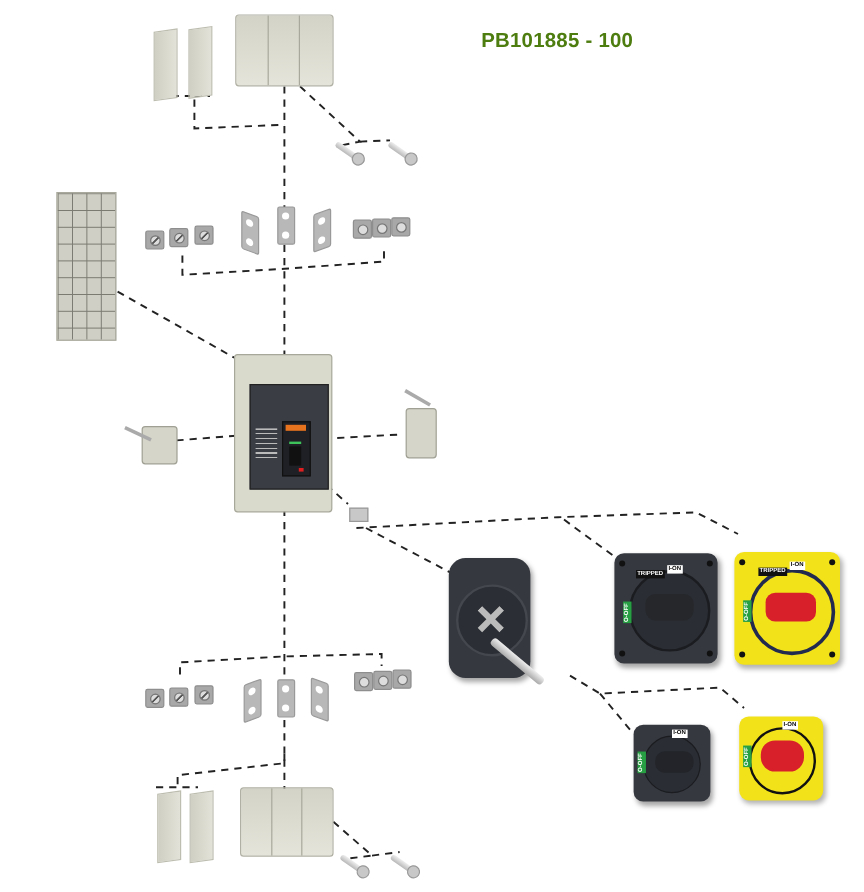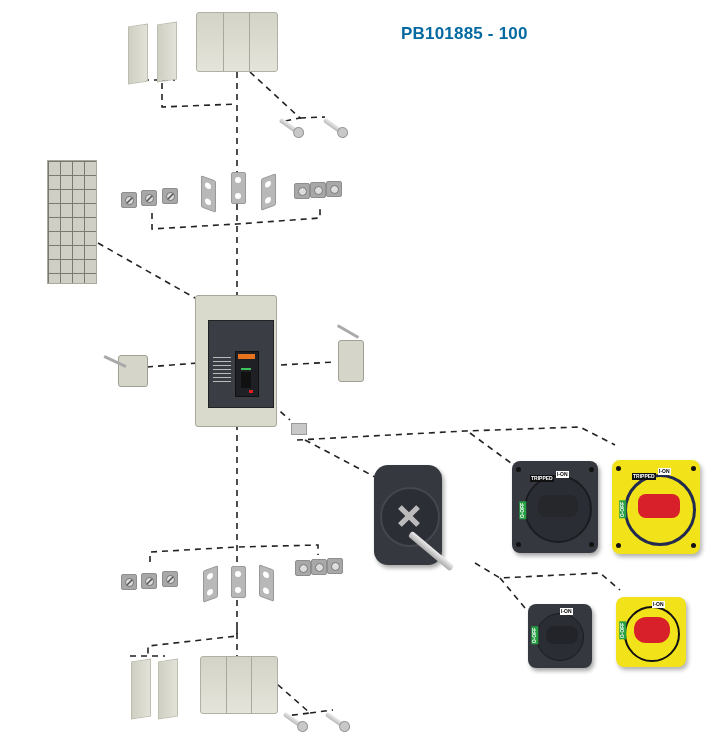--- a/index.html
+++ b/index.html
@@ -1,18 +1,18 @@
 <!DOCTYPE html>
 <html><head>
 <meta charset="utf-8">
 <style>
   html,body{margin:0;padding:0;background:#fff;}
   body{width:720px;height:743px;position:relative;overflow:hidden;font-family:"Liberation Sans",sans-serif;}
   .abs{position:absolute;}
-  #title{left:401px;top:24px;font-weight:bold;font-size:17px;color:#0369a1;letter-spacing:0.2px;}
+  #title{left:401px;top:24px;font-weight:bold;font-size:17px;color:#4d7c0f;letter-spacing:0.2px;}
   svg.lines{position:absolute;left:0;top:0;width:720px;height:743px;}
   svg.lines line,svg.lines polyline{stroke:#222;stroke-width:1.6;stroke-dasharray:6 5;fill:none;}
   .plate{width:18px;height:56px;background:linear-gradient(90deg,#cfcfc3,#e2e2d8);border:1px solid #bdbdb0;transform:skewY(-8deg);}
   .shield{background:linear-gradient(180deg,#d3d3c7,#e4e4da);border:1px solid #b0b0a4;}
   .shield .fin{position:absolute;top:0;width:1px;height:100%;background:#a8a89c;}
   .screw{width:24px;height:5px;background:linear-gradient(180deg,#eee,#b8b8b8);border-radius:3px;transform:rotate(35deg);}
   .screw::after{content:"";position:absolute;right:-4px;top:-3px;width:9px;height:9px;border-radius:50%;background:#c8c8c8;border:1px solid #999;}
   .lug{width:14px;height:14px;background:#a8a8a8;border:1px solid #8e8e8e;border-radius:2px;}
   .lug::after{content:"";position:absolute;left:3px;top:3px;width:7px;height:7px;border-radius:50%;background:#ddd;border:1px solid #777;}
   .lug.slot::after{background:linear-gradient(135deg,#ddd 40%,#555 45%,#555 55%,#ddd 60%);}

